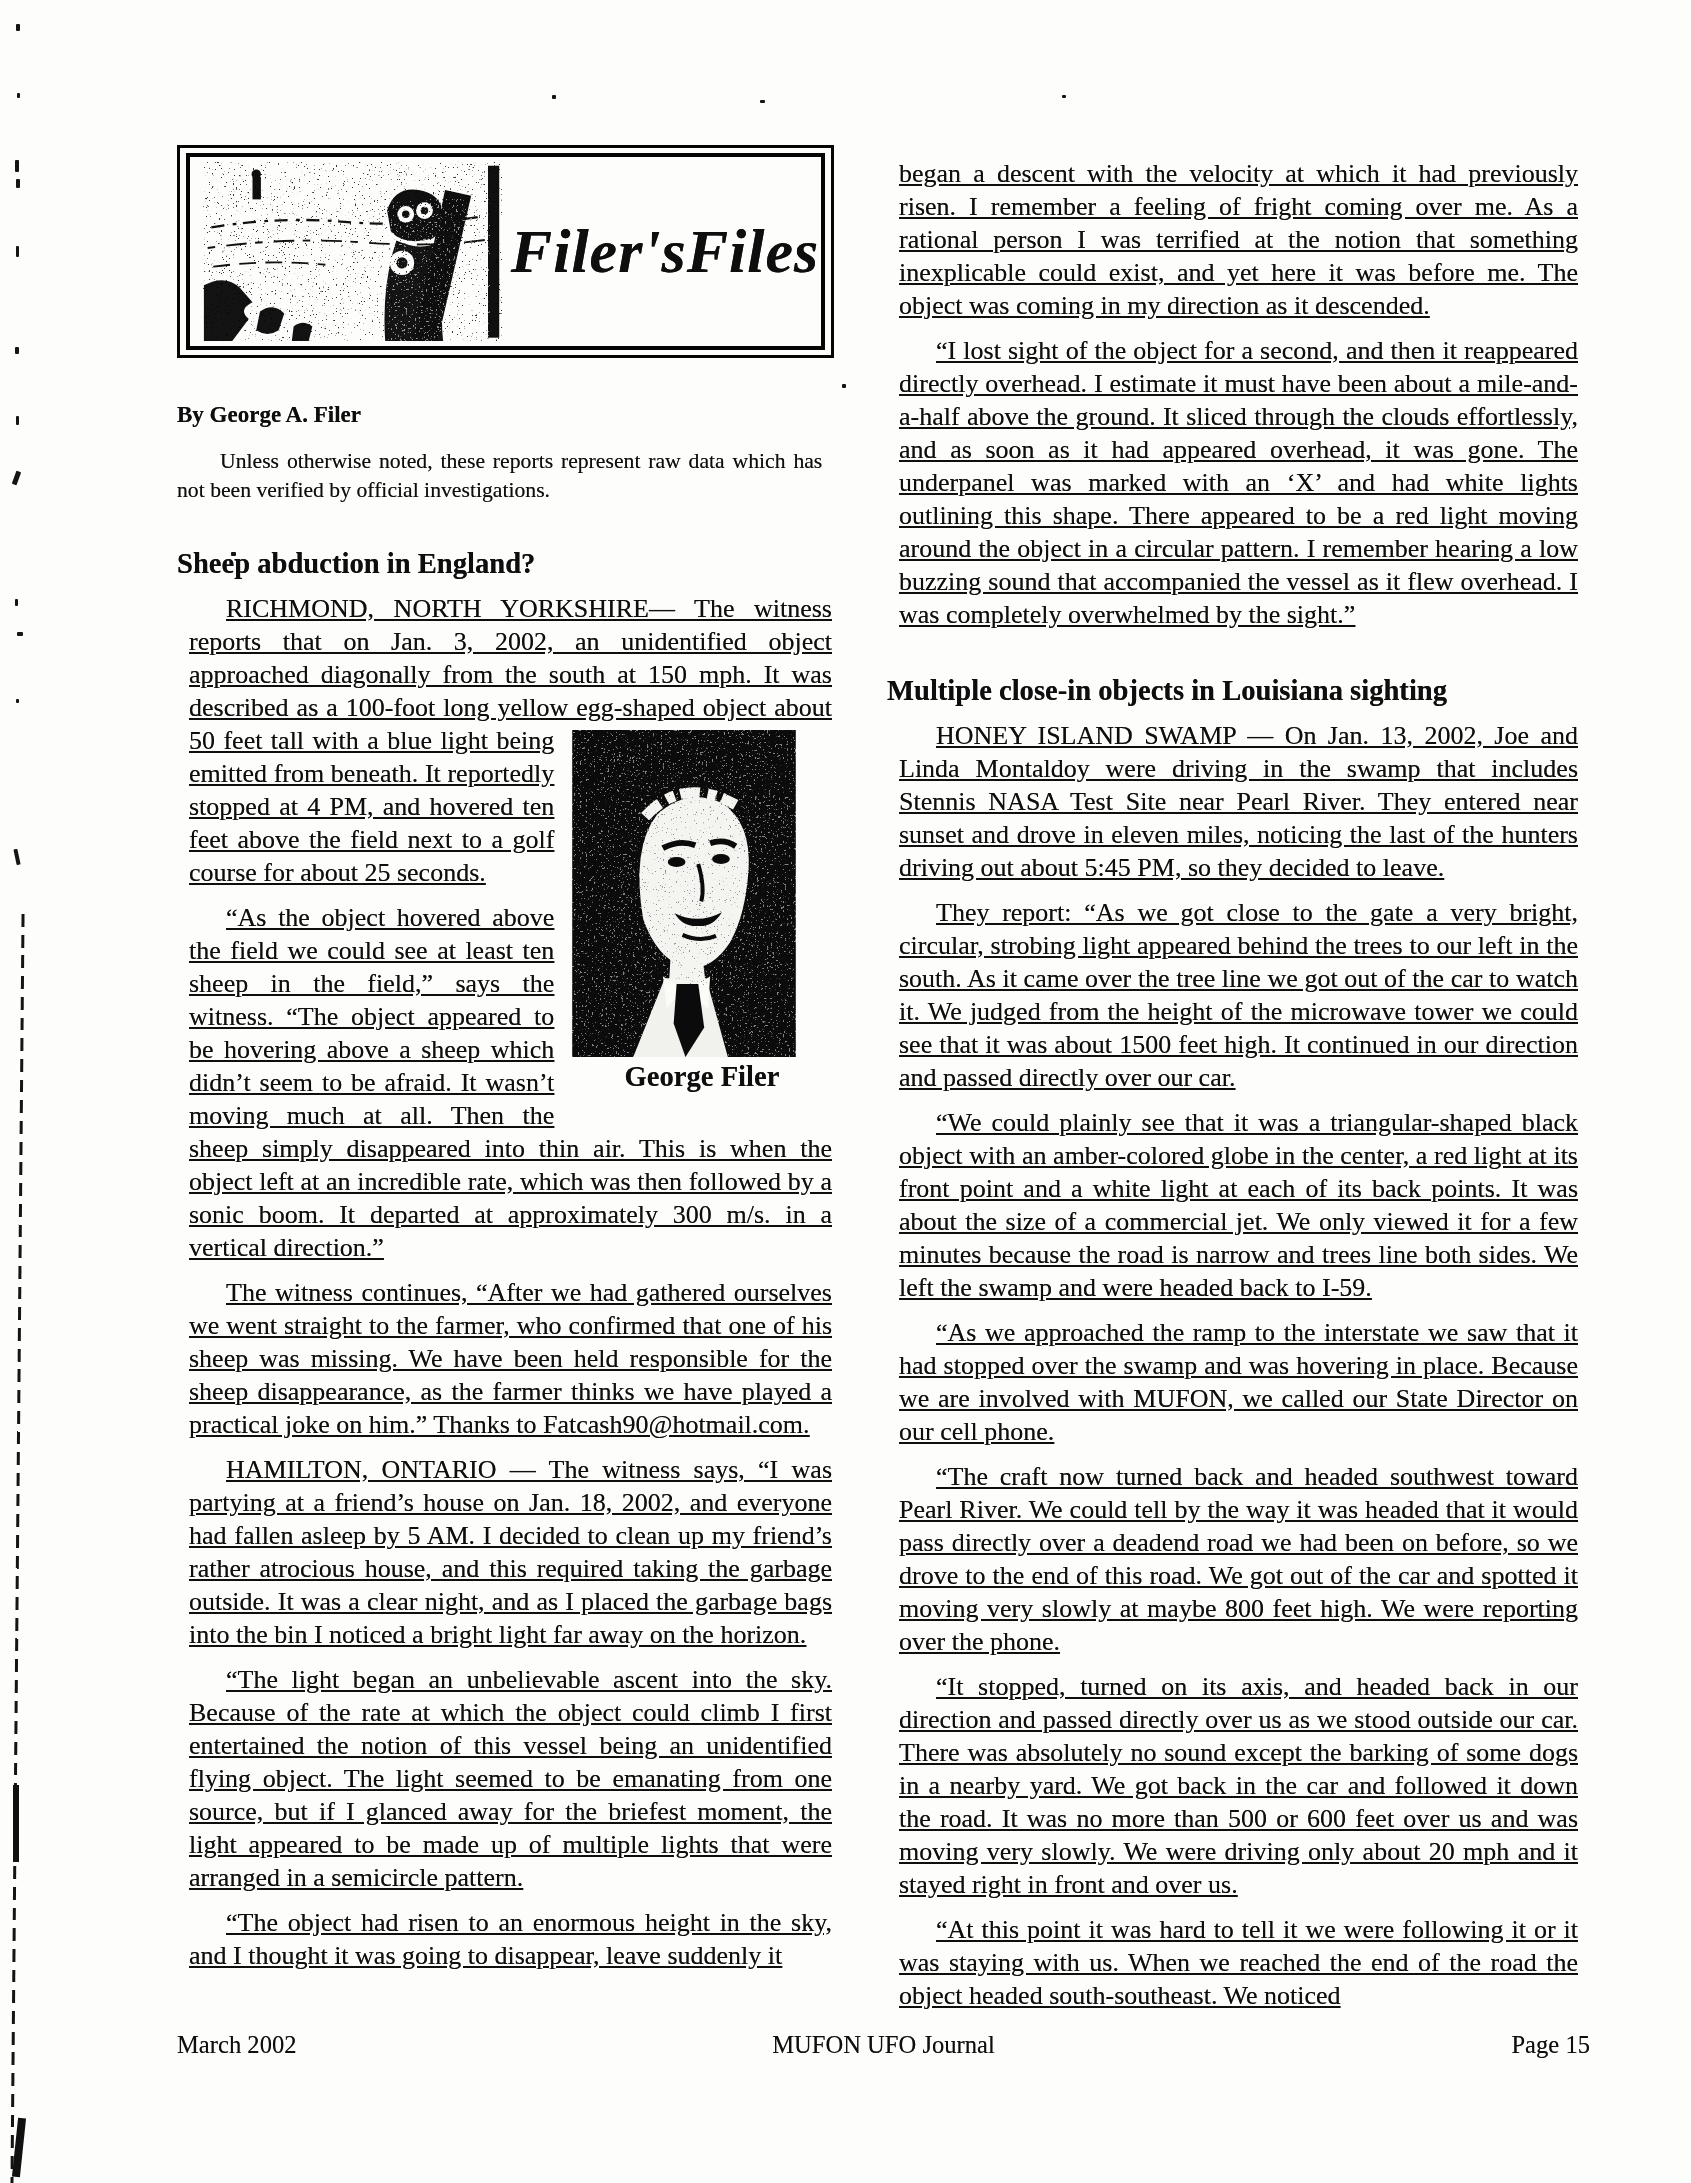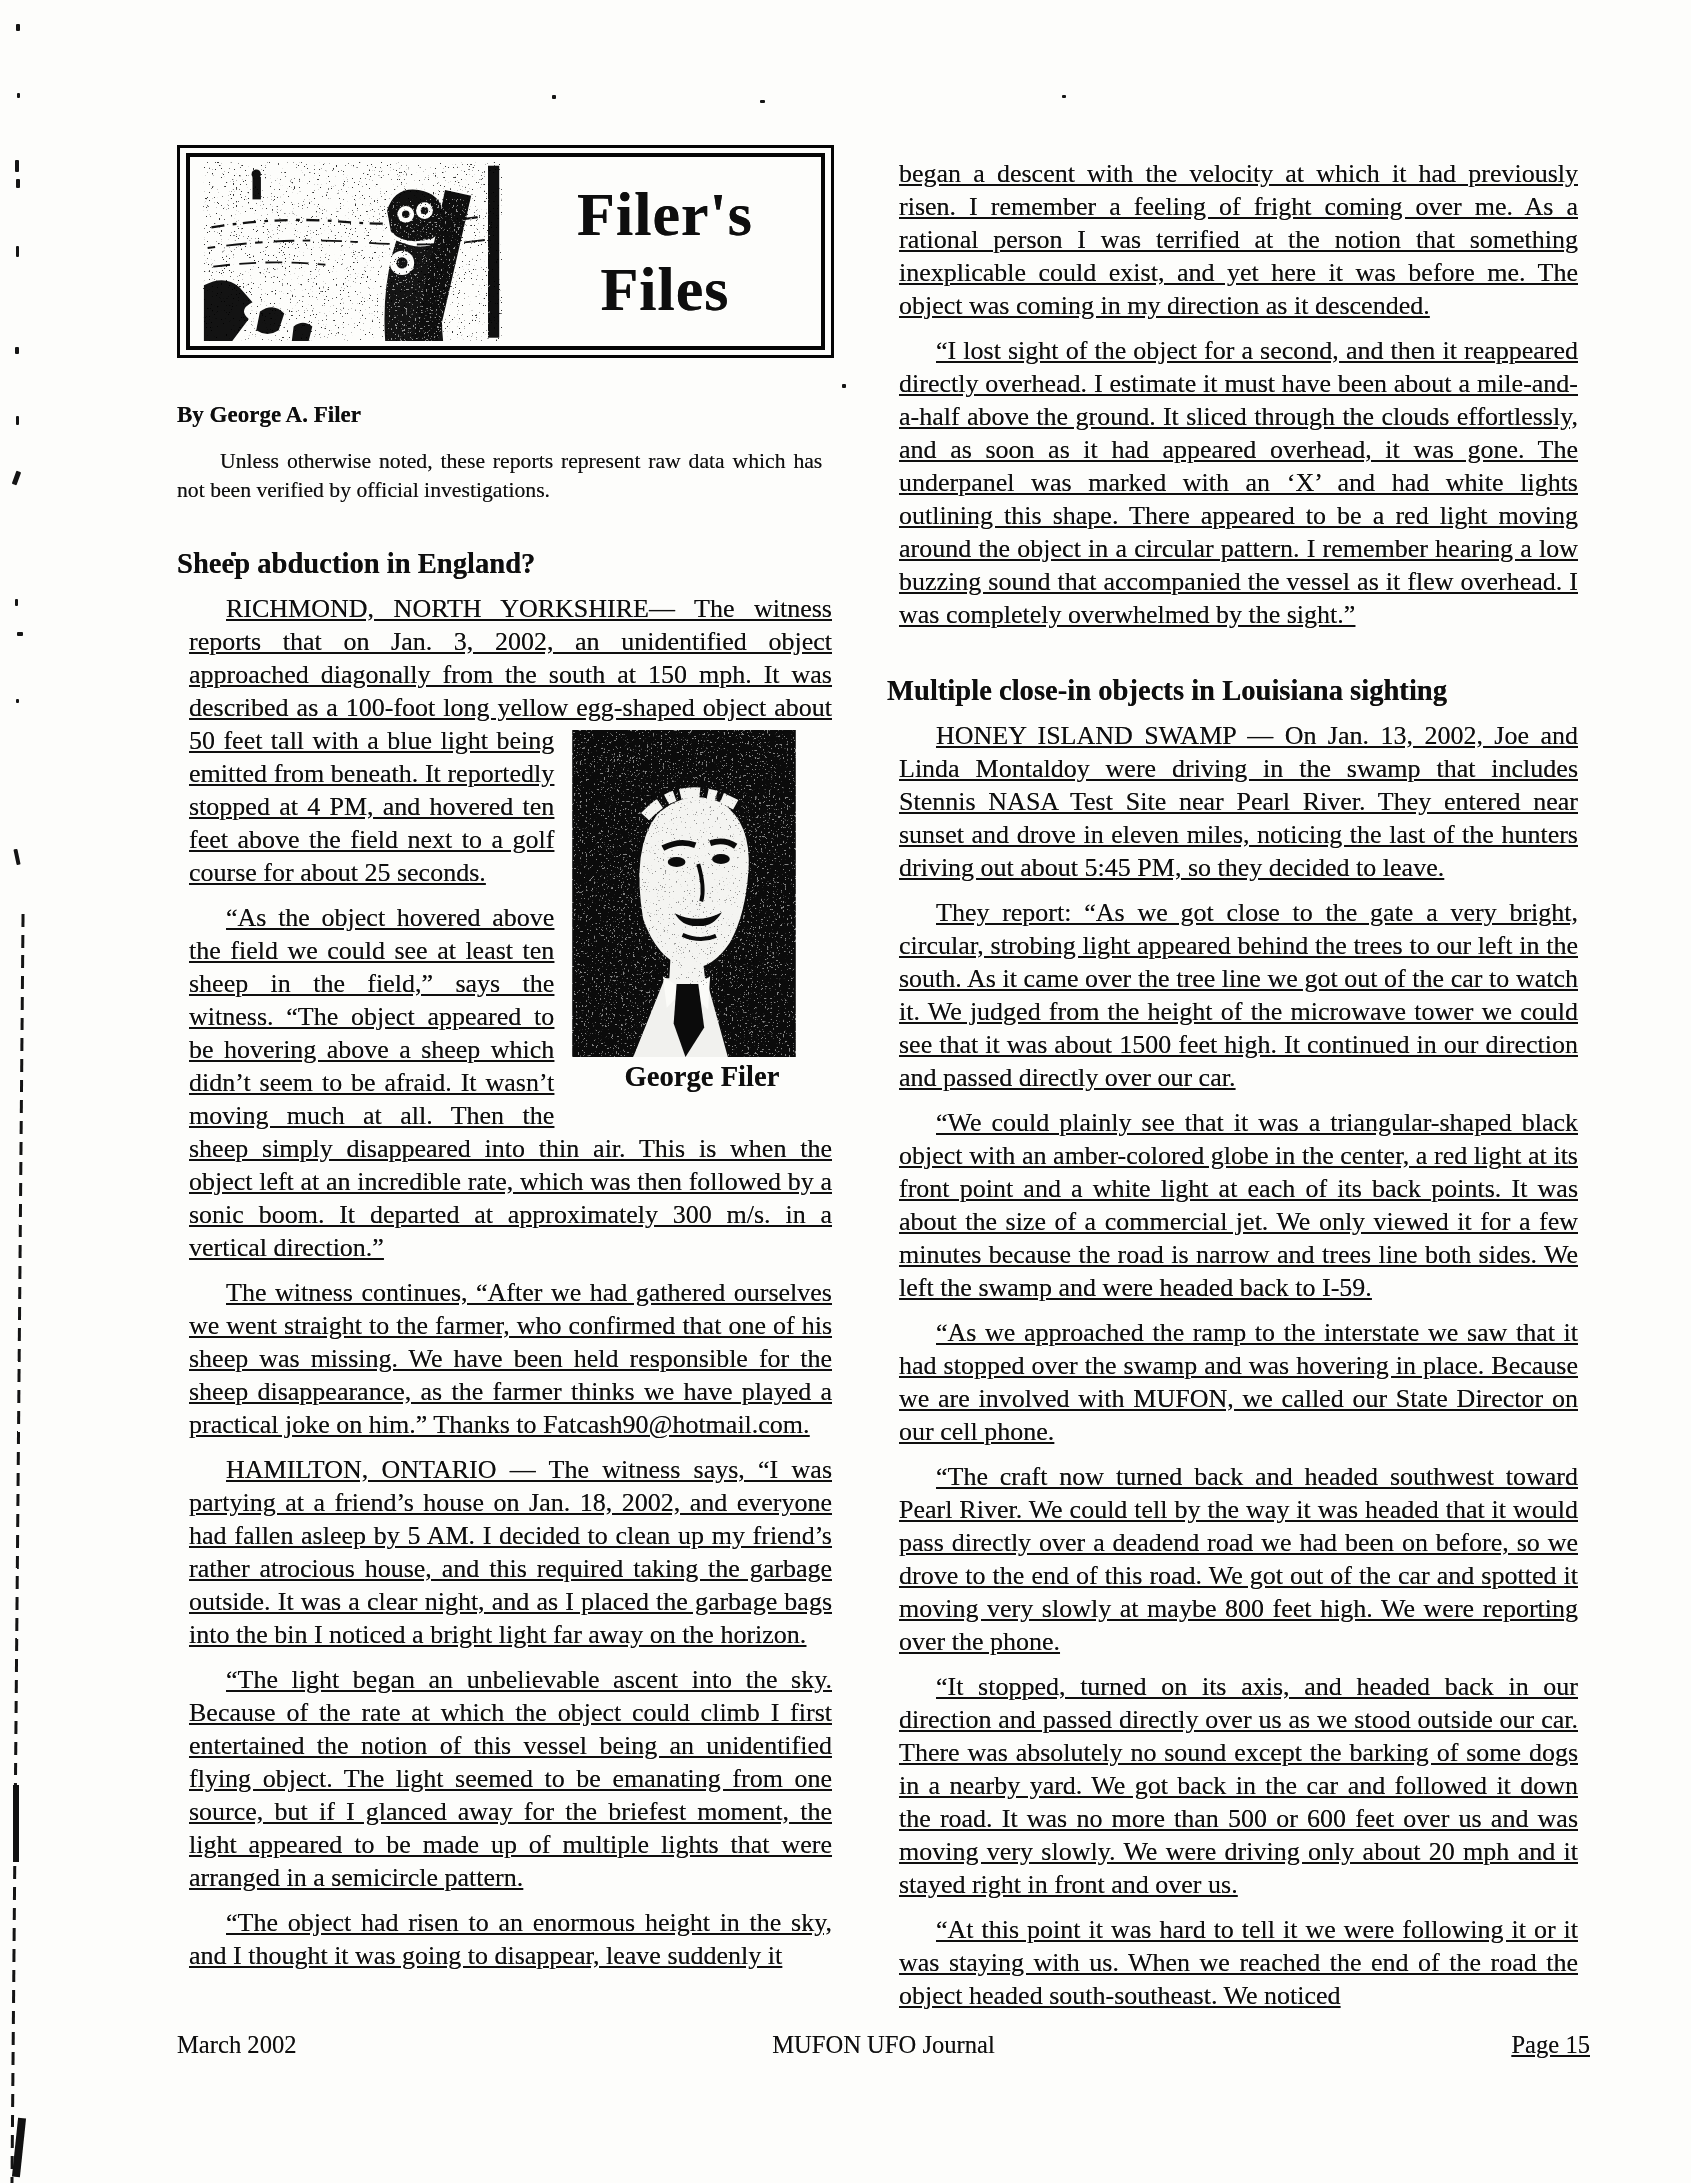--- a/index.html
+++ b/index.html
@@ -41,25 +41,26 @@
   }
   .masthead-inner{
     box-sizing:border-box;
     border:4.9px solid #050505;
     height:100%;
     display:flex;align-items:stretch;
   }
   .mast-art{width:313px;flex:0 0 313px;margin:4.9px 0 4.9px 5.9px;}
   .mast-art svg{display:block;width:100%;height:100%;}
   .mast-title{
-    flex:1;display:flex;flex-direction:column;
+    flex:1;display:flex;flex-direction:row;
     justify-content:center;align-items:center;
     font-weight:700;font-size:62px;line-height:75px;
     letter-spacing:1px;
     text-shadow:0 0 0.6px rgba(0,0,0,.8);
+    font-style:italic;
   }
   
   .byline{
     font-weight:700;
     font-size:23px;line-height:35px;
     text-shadow:0 0 0.5px rgba(10,10,10,.7);
   }
   .disclaimer{
     margin:15px 0 0 0;
     padding:0 21.7px 0 0;
@@ -83,21 +84,21 @@
     text-indent:0;
   }
   
   .footer{
     position:absolute;left:177px;top:2029px;width:1413px;
     font-size:24.6px;line-height:31.5px;
     text-shadow:0 0 0.4px rgba(10,10,10,.5);
   }
   .footer .f-left{position:absolute;left:0;}
   .footer .f-center{position:absolute;left:0;right:0;text-align:center;}
-  .footer .f-right{position:absolute;right:0;text-decoration:underline;}
+  .footer .f-right{position:absolute;right:0;}
   
   .speck{position:absolute;background:#151515;border-radius:1px;}
   .scanline{
     position:absolute;left:15.8px;top:914px;width:3px;height:1270px;
     background:repeating-linear-gradient(180deg,#141414 0 12.8px,transparent 12.8px 20.7px);
     transform:rotate(.5deg);
   }
   .scanblob{position:absolute;background:#111;}
 </style>
 </head>

